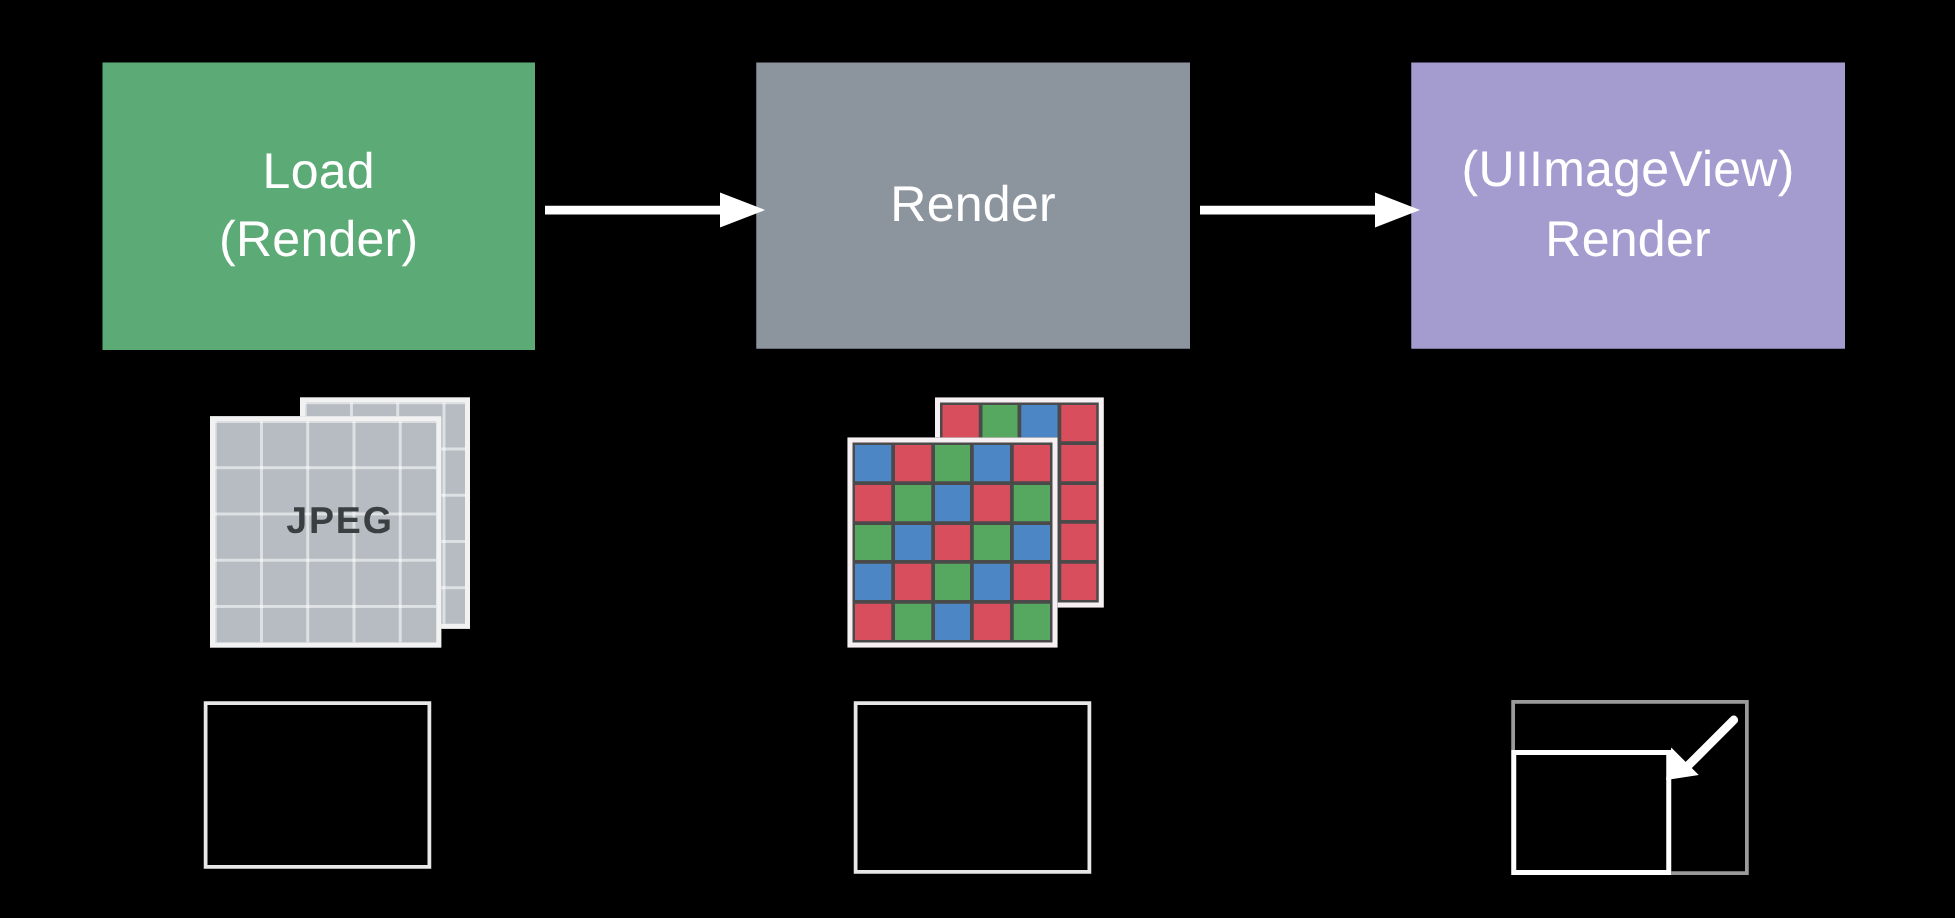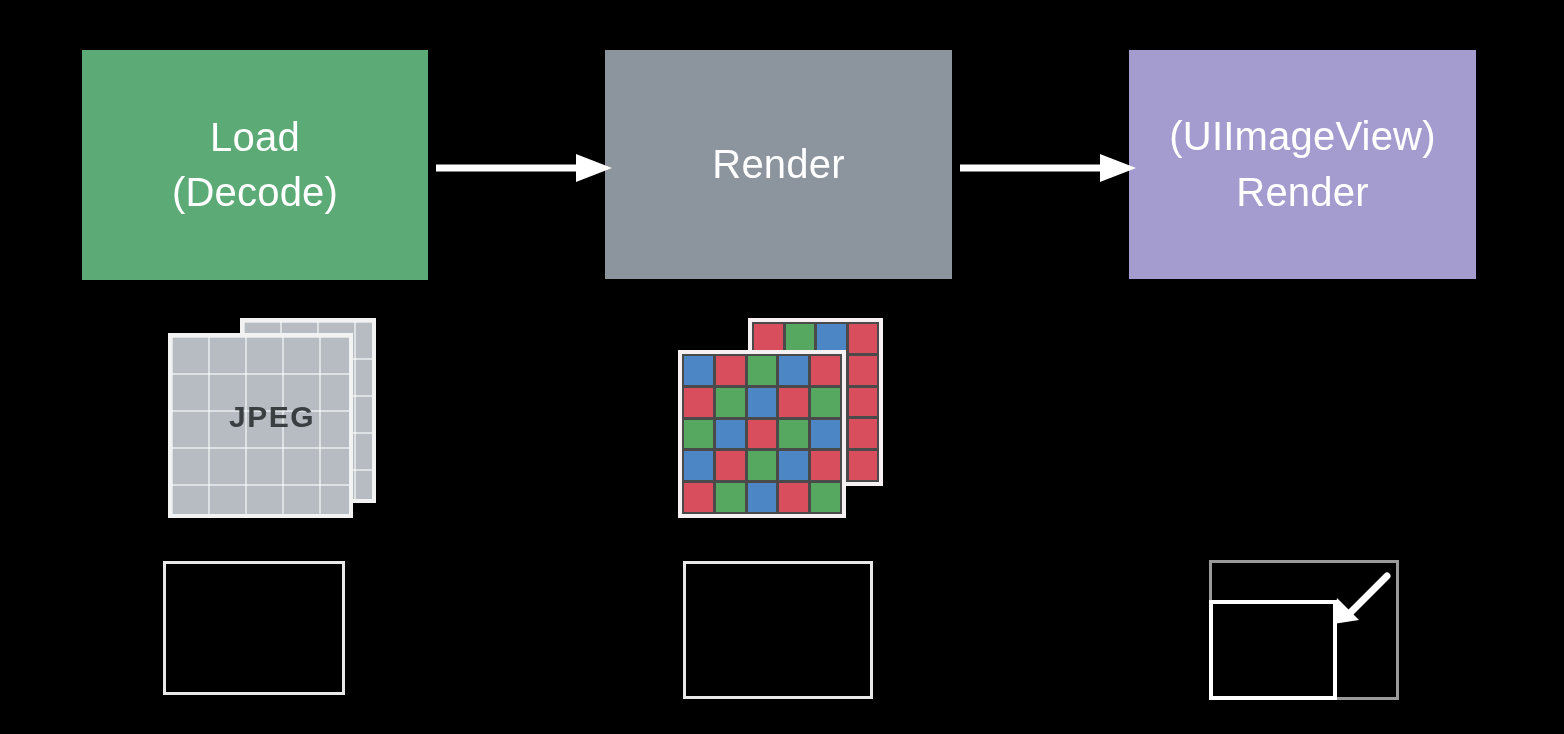--- a/index.html
+++ b/index.html
@@ -148,21 +148,21 @@
     left: 118px; top: 12px; width: 64px; height: 56px;
   }
 </style>
 </head>
 <body>
 
 <div id="slide">
 
   <div class="stage-box" id="box-load">
     <span class="stage-line">Load</span>
-    <span class="stage-line">(Decode)</span>
+    <span class="stage-line">(Render)</span>
   </div>
 
   <div class="stage-box" id="box-decode">
     <span class="stage-line">Render</span>
   </div>
 
   <div class="stage-box" id="box-render">
     <span class="stage-line">(UIImageView)</span>
     <span class="stage-line">Render</span>
   </div>

